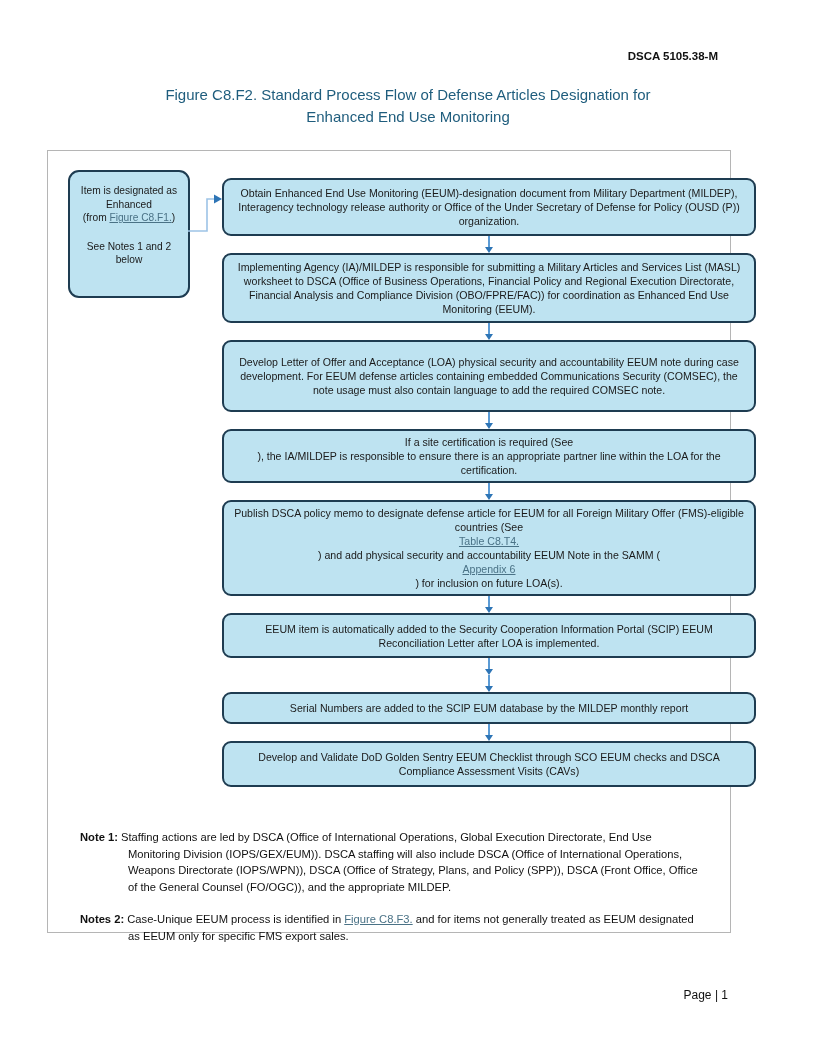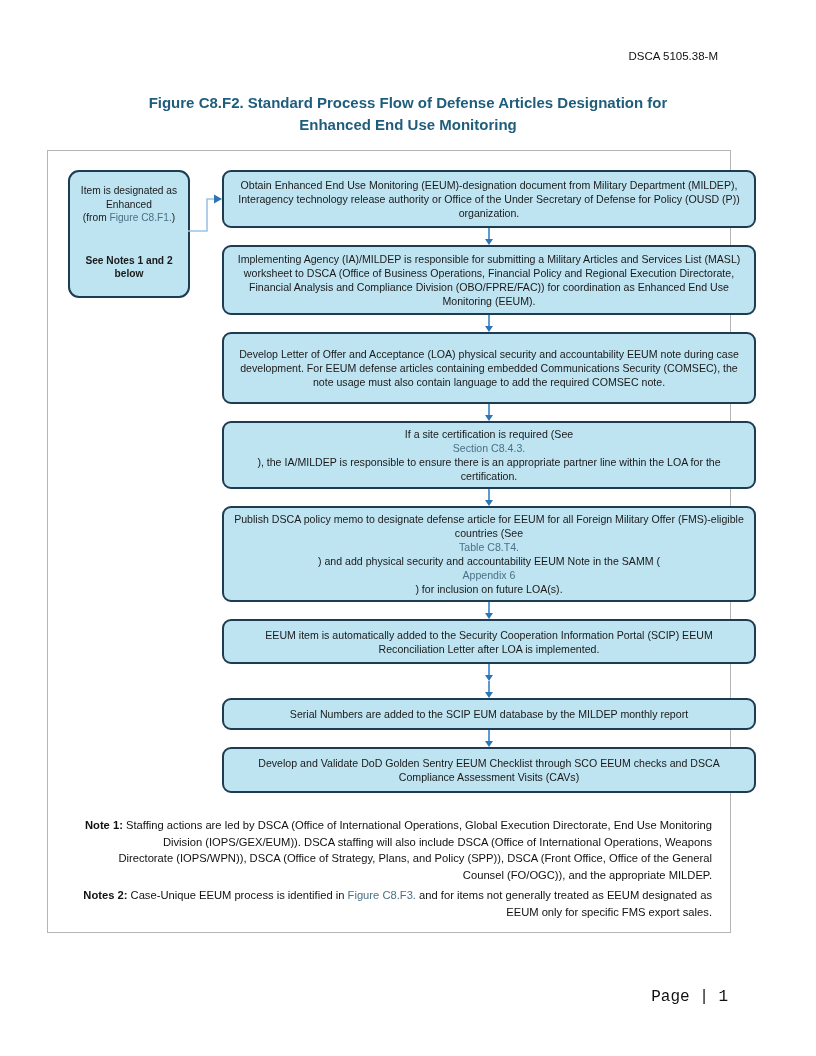--- a/index.html
+++ b/index.html
@@ -3,63 +3,63 @@
 <meta charset="utf-8">
 <style>
   html,body { margin:0; padding:0; background:#e8e8e8; }
   .page {
     position:relative; width:816px; height:1056px; margin:0 auto;
     background:#ffffff; font-family:"Liberation Sans", sans-serif; color:#1a1a1a;
     overflow:hidden;
   }
   .doc-number {
     position:absolute; top:50px; right:98px;
-    font-size:11.5px; font-weight:400; color:#111;
+    font-size:11.5px; font-weight:700; color:#111;
   }
   .fig-title {
-    position:absolute; top:92px; left:0; right:0;
-    text-align:center; font-weight:bold; font-size:15px; line-height:22px;
+    position:absolute; top:84px; left:0; right:0;
+    text-align:center; font-weight:normal; font-size:15px; line-height:22px;
     color:#1f5d7d;
   }
   .frame {
     position:absolute; left:47px; top:150px; width:684px; height:783px;
     border:1px solid #b5b5b5; box-sizing:border-box;
   }
   .side-box {
     position:absolute; left:20px; top:19px; width:122px; min-height:128px;
     box-sizing:border-box; background:#bee3f1; border:2px solid #1e3c51;
     border-radius:11px; padding:12px 4px 8px 4px;
     font-size:10.2px; line-height:13.5px; text-align:center;
   }
-  .side-box .see-notes { font-weight:bold; margin-top:29px; }
+  .side-box .see-notes { font-weight:normal; margin-top:15px; }
   .flow {
-    position:absolute; left:174px; top:19px; width:534px;
+    position:absolute; left:174px; top:27px; width:534px;
     display:flex; flex-direction:column;
   }
   .fbox {
     box-sizing:border-box; background:#bee3f1; border:2px solid #1e3c51;
     border-radius:9px; padding:4px 10px;
     font-size:10.6px; line-height:14px; text-align:center;
     display:flex; flex-direction:column; justify-content:center;
   }
   .arrow { align-self:center; display:flex; flex-direction:column; align-items:center; height:17px; }
   .arrow .shaft { width:1.6px; flex:1 1 auto; background:#5b9bd5; }
   .arrow .head {
     width:0; height:0;
     border-left:4.5px solid transparent; border-right:4.5px solid transparent;
     border-top:6px solid #2e75b6;
   }
   .connector { position:absolute; left:140px; top:42px; }
   .notes {
     position:absolute; left:16px; right:14px; top:662px;
     font-size:11.2px; line-height:16.5px; color:#111;
   }
-  .note { margin:4px; padding-left:48px; text-indent:-48px;text-align:right; }
-  .page-num { position:absolute; top:988px; right:88px; font-size:16px; color:#111;font-family:Liberation Mono, monospace; }
-  a.doclink { color:#4a7286; cursor:pointer; }
+  .note { margin:16px; padding-left:48px; text-indent:-48px; }
+  .page-num { position:absolute; top:988px; right:88px; font-size:12px; color:#111; }
+  a.doclink { color:#4a7286; text-decoration:underline; cursor:pointer; }
   .bold { font-weight:bold; }
 </style>
 </head>
 <body>
 
 <div class="page">
 
   <div class="doc-number">DSCA 5105.38-M</div>
 
   <div class="fig-title">
@@ -96,21 +96,20 @@
         </div>
       <div class="fbox" style="min-height:72px">
           <span>Develop Letter of Offer and Acceptance (LOA) physical security and accountability EEUM note during case development.  For EEUM defense articles containing embedded Communications Security (COMSEC), the note usage must also contain language to add the required COMSEC note.</span>
         </div>
       <div class="arrow">
           <div class="shaft"></div>
           <div class="head"></div>
         </div>
       <div class="fbox" style="min-height:44px">
           <span>If a site certification is required (See </span>
-          <a class="doclink">Section C8.4.3.</a>
           <span>), the IA/MILDEP is responsible to ensure there is an appropriate partner line within the LOA for the certification.</span>
         </div>
       <div class="arrow">
           <div class="shaft"></div>
           <div class="head"></div>
         </div>
       <div class="fbox" style="min-height:66px">
           <span>Publish DSCA policy memo to designate defense article for EEUM for all Foreign Military Offer (FMS)-eligible countries (See </span>
           <a class="doclink">Table C8.T4.</a>
           <span>) and add physical security and accountability EEUM Note in the SAMM (</span>

